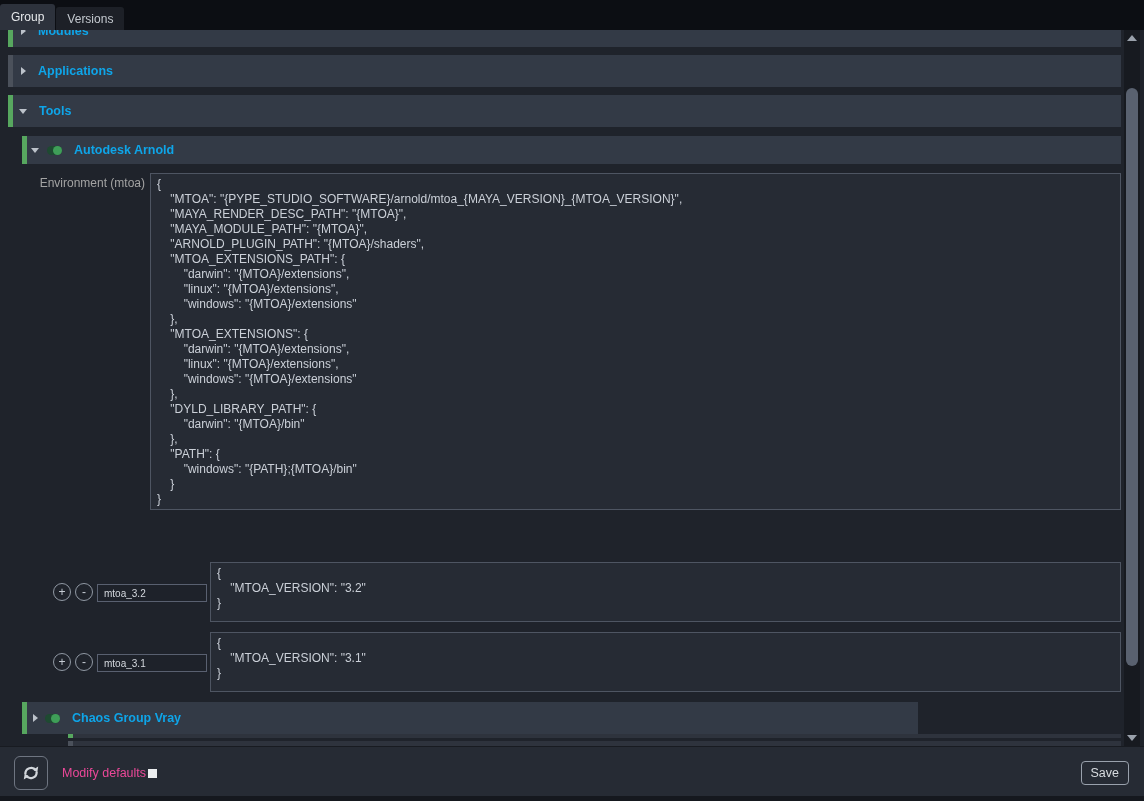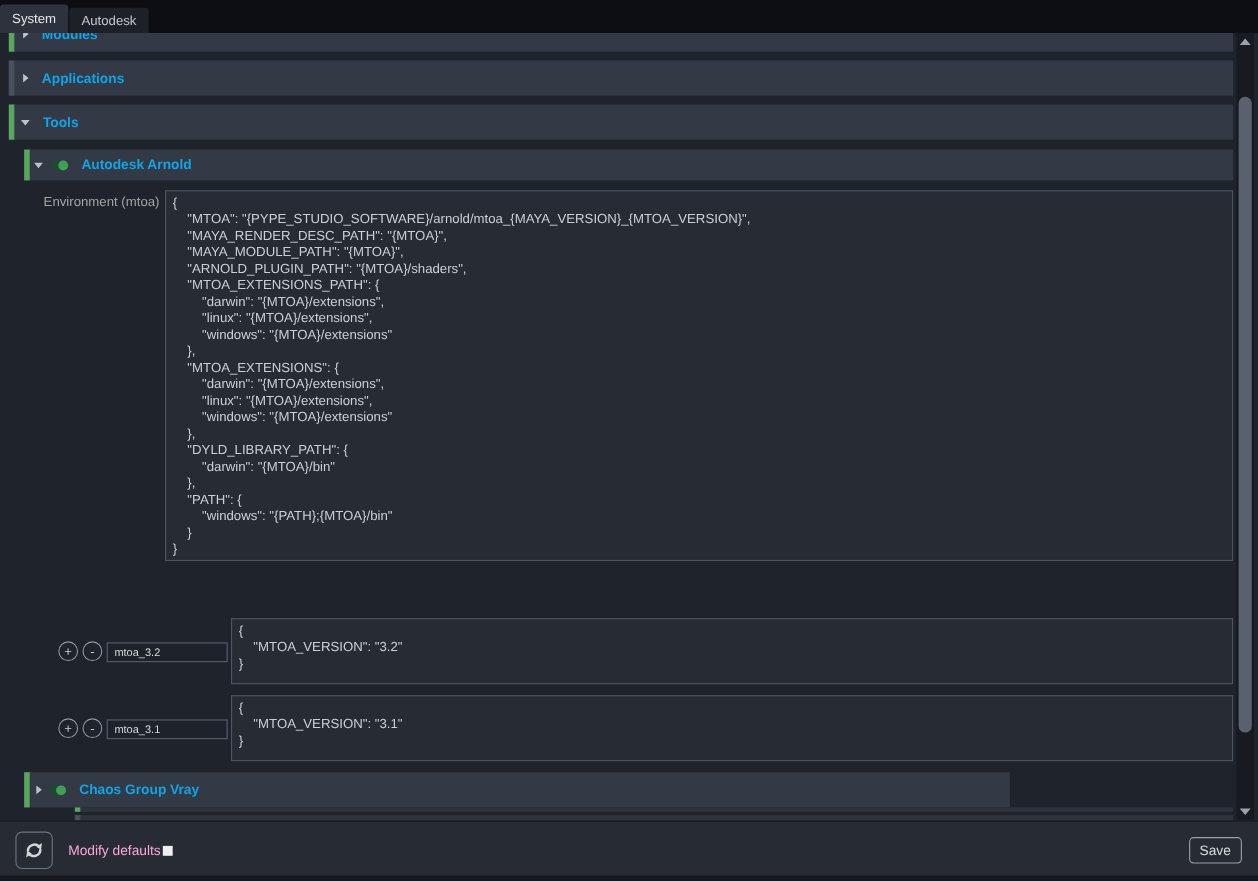--- a/index.html
+++ b/index.html
@@ -107,21 +107,21 @@
   .footer {
     position:absolute; left:0; bottom:0; width:100%; height:55px;
     background:#262b34; z-index:25; border-top:1px solid #181b21;
   }
   .footer .bottom-edge { position:absolute; left:0; bottom:0; width:100%; height:5px; background:#15181e; }
   .refresh-btn {
     position:absolute; left:14px; top:9px; width:34px; height:34px;
     background:transparent; border:1px solid #6e7581; border-radius:6px;
     display:flex; align-items:center; justify-content:center; cursor:pointer;
   }
-  .footer-label { position:absolute; left:62px; top:19px; font-size:12.5px; color:#f9a8d4; }
+  .footer-label { position:absolute; left:62px; top:19px; font-size:12.5px; color:#ec4899; }
   .mini-checkbox { position:absolute; left:148px; top:22px; width:9px; height:9px; background:#eceef0; }
   .save-btn {
     position:absolute; right:15px; top:14px; height:24px;
     background:transparent; border:1px solid #99a1ac; border-radius:4px;
     color:#d7dbdf; font-size:12.5px; padding:0 9px; cursor:pointer;
     font-family:"Liberation Sans", sans-serif;
   }
 </style>
 </head>
 <body>
@@ -218,24 +218,24 @@
       <div class="tri-up"></div>
     </div>
     <div class="sb-thumb"></div>
     <div class="sb-btn sb-down">
       <div class="tri-down"></div>
     </div>
   </div>
 
   <div class="tabbar">
     <div class="tab active">
-      <span>System</span>
+      <span>Group</span>
     </div>
     <div class="tab inactive">
-      <span>Autodesk</span>
+      <span>Versions</span>
     </div>
   </div>
 
   <div class="footer">
     <button class="refresh-btn">
       <svg width="18" height="18" viewBox="0 0 16 16">
         <path d="M3 9 A5.2 5.2 0 0 1 12.4 5.6" stroke="#d2d6db" stroke-width="2" fill="none"></path>
         <polygon points="14.4,2.2 13.6,7.6 9.8,5.2" fill="#d2d6db"></polygon>
         <path d="M13 7 A5.2 5.2 0 0 1 3.6 10.4" stroke="#d2d6db" stroke-width="2" fill="none"></path>
         <polygon points="1.6,13.8 2.4,8.4 6.2,10.8" fill="#d2d6db"></polygon>

